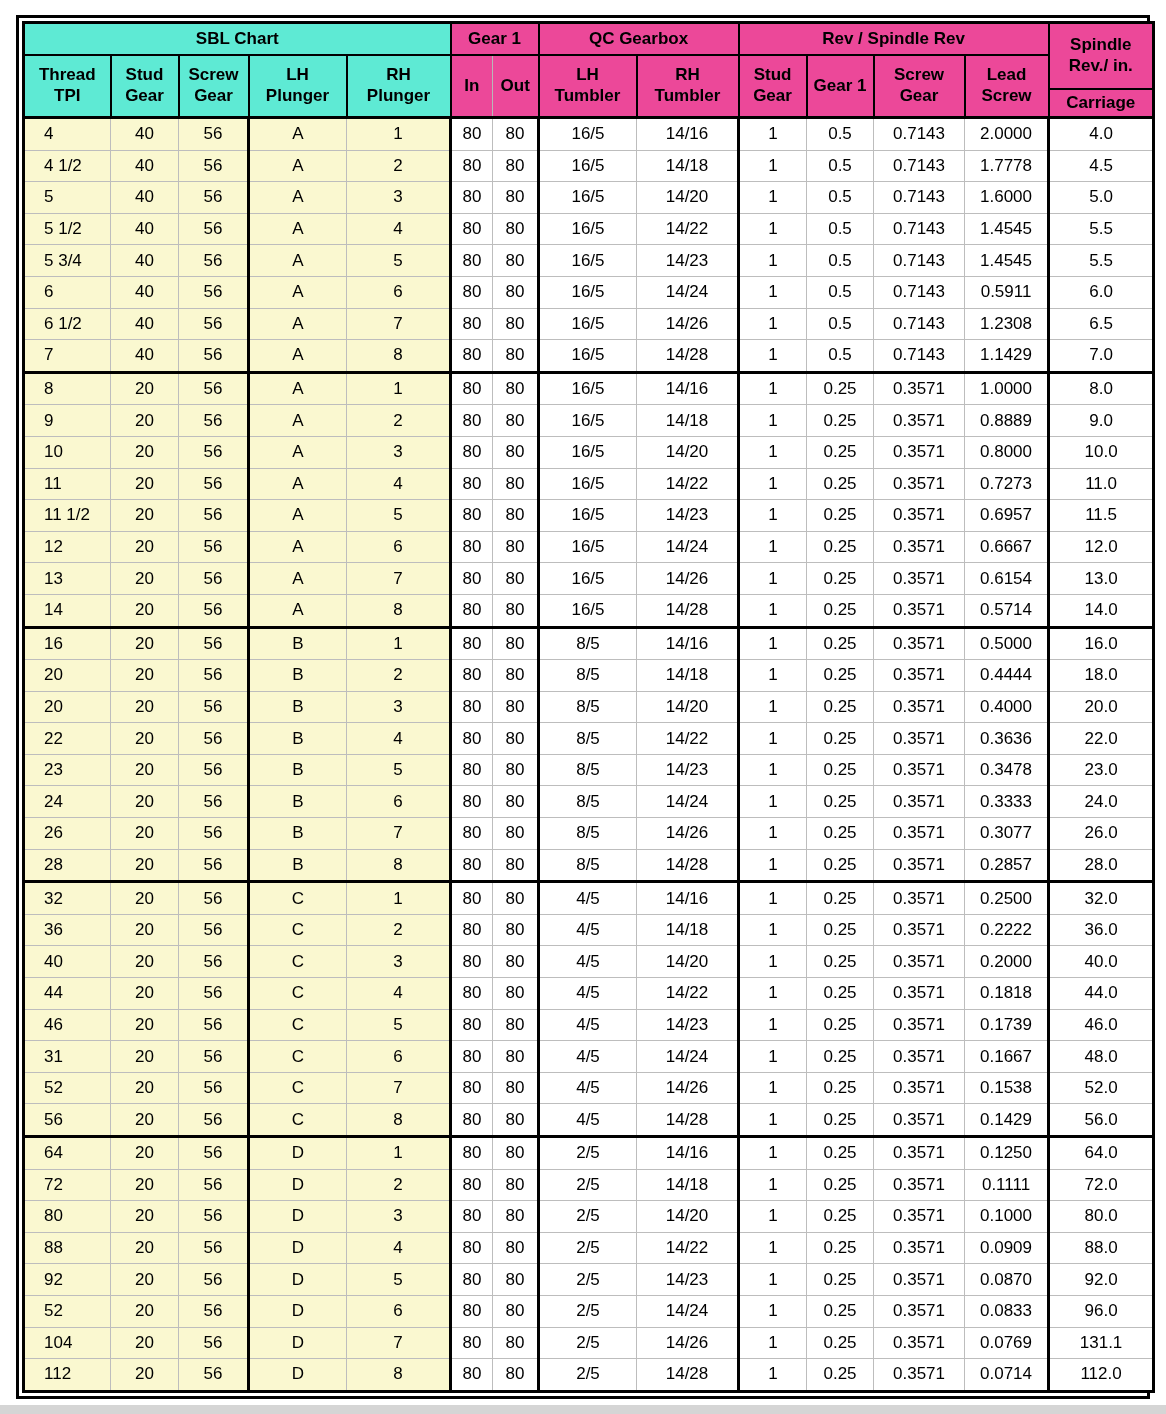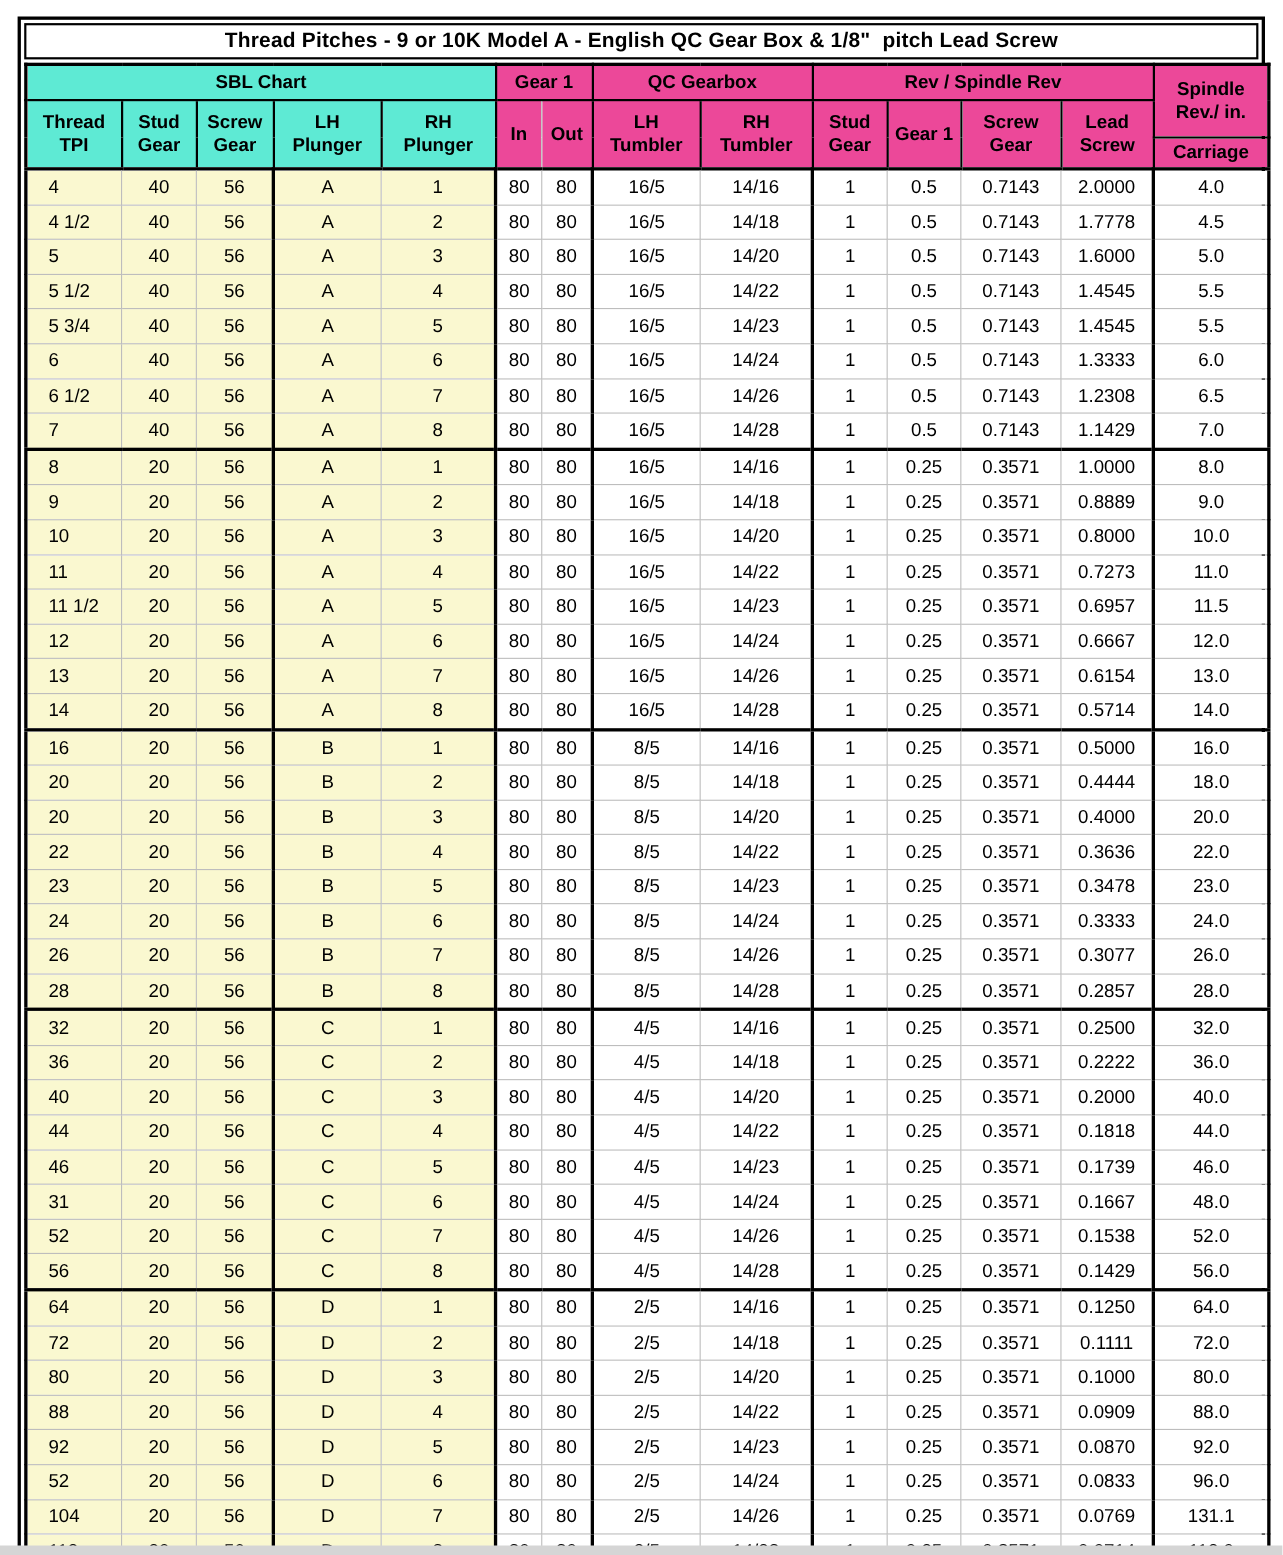--- a/index.html
+++ b/index.html
@@ -47,21 +47,20 @@
   .bottom-gray {
     position:absolute; left:0; right:0; bottom:0; height:9px; background:#d5d5d5;
   }
 </style>
 </head>
 <body>
 
 <div class="page">
   <div class="frame">
 
-    <div class="title-box">Thread Pitches - 9 or 10K Model A - English QC Gear Box &amp; 1/8"  pitch Lead Screw</div>
 
     <table class="grid">
       <colgroup>
         <col style="width:87px">
           <col style="width:68px">
           <col style="width:70px">
         <col style="width:98px">
           <col style="width:104px">
         <col style="width:42px">
           <col style="width:46px">
@@ -198,21 +197,21 @@
             <td>56</td>
             <td>A</td>
             <td>6</td>
             <td>80</td>
             <td>80</td>
             <td>16/5</td>
             <td>14/24</td>
             <td>1</td>
             <td>0.5</td>
             <td>0.7143</td>
-            <td>1.3333</td>
+            <td>0.5911</td>
             <td>6.0</td>
           </tr>
           <tr>
             <td>6 1/2</td>
             <td>40</td>
             <td>56</td>
             <td>A</td>
             <td>7</td>
             <td>80</td>
             <td>80</td>

